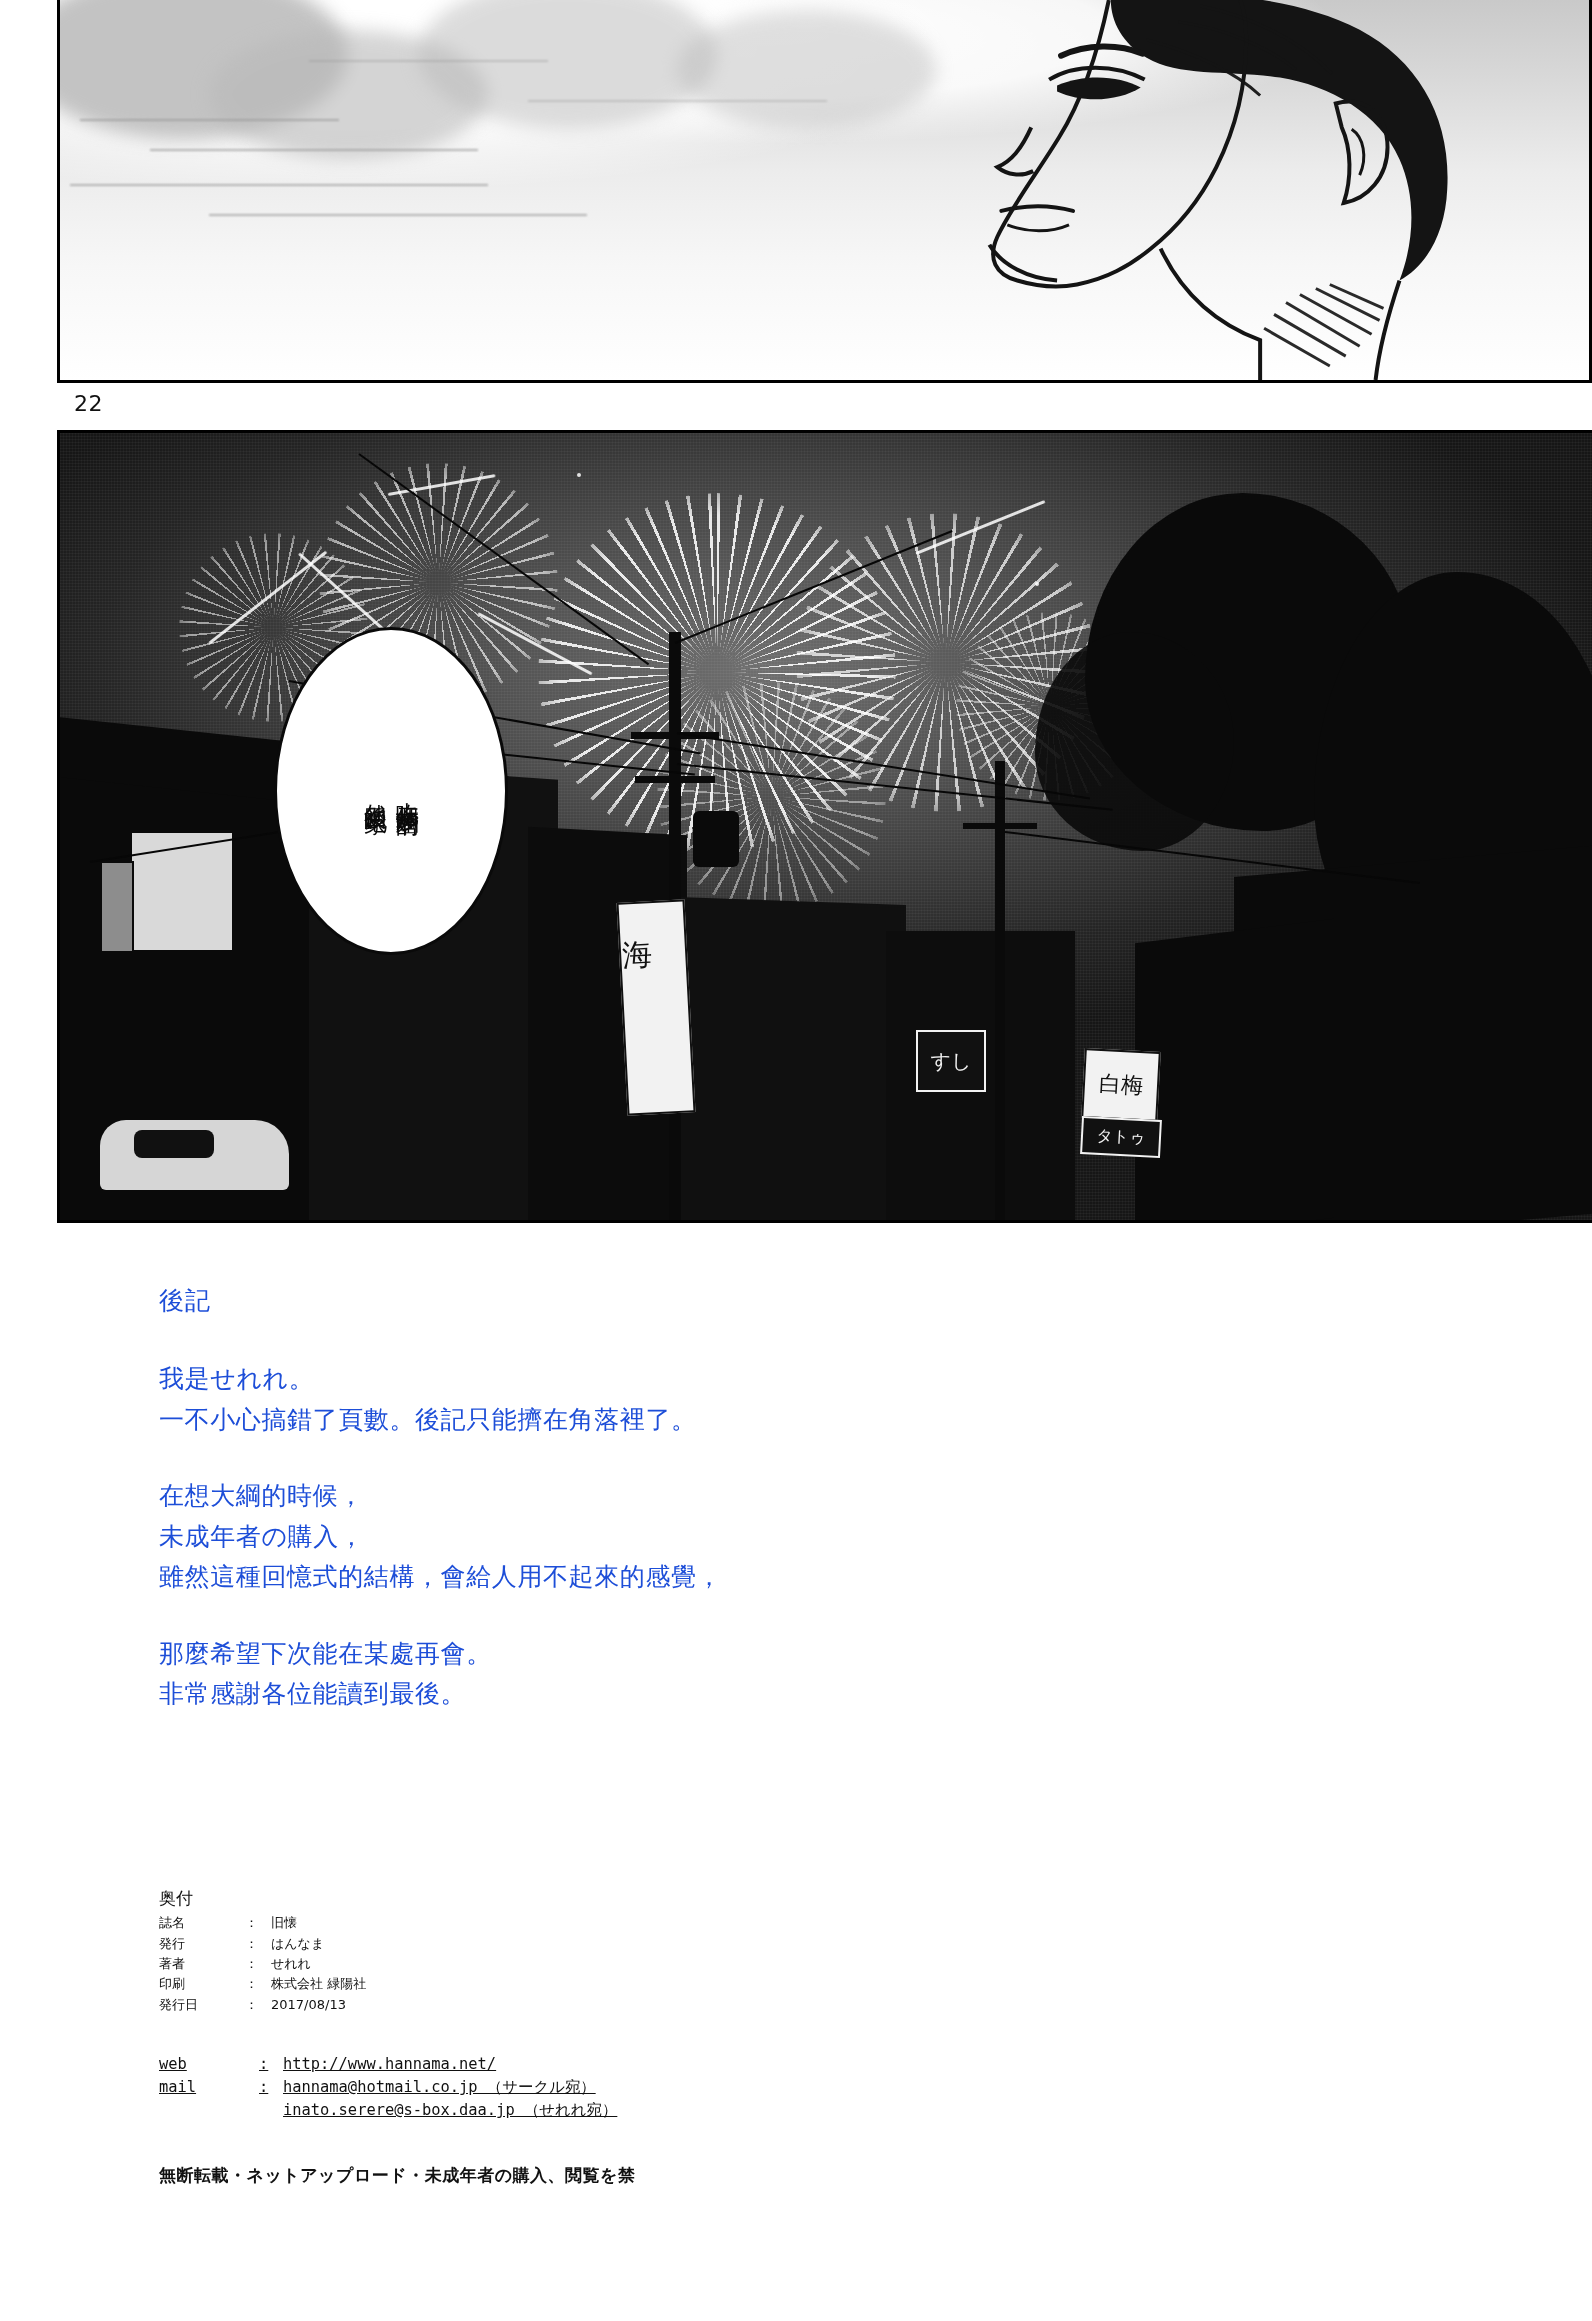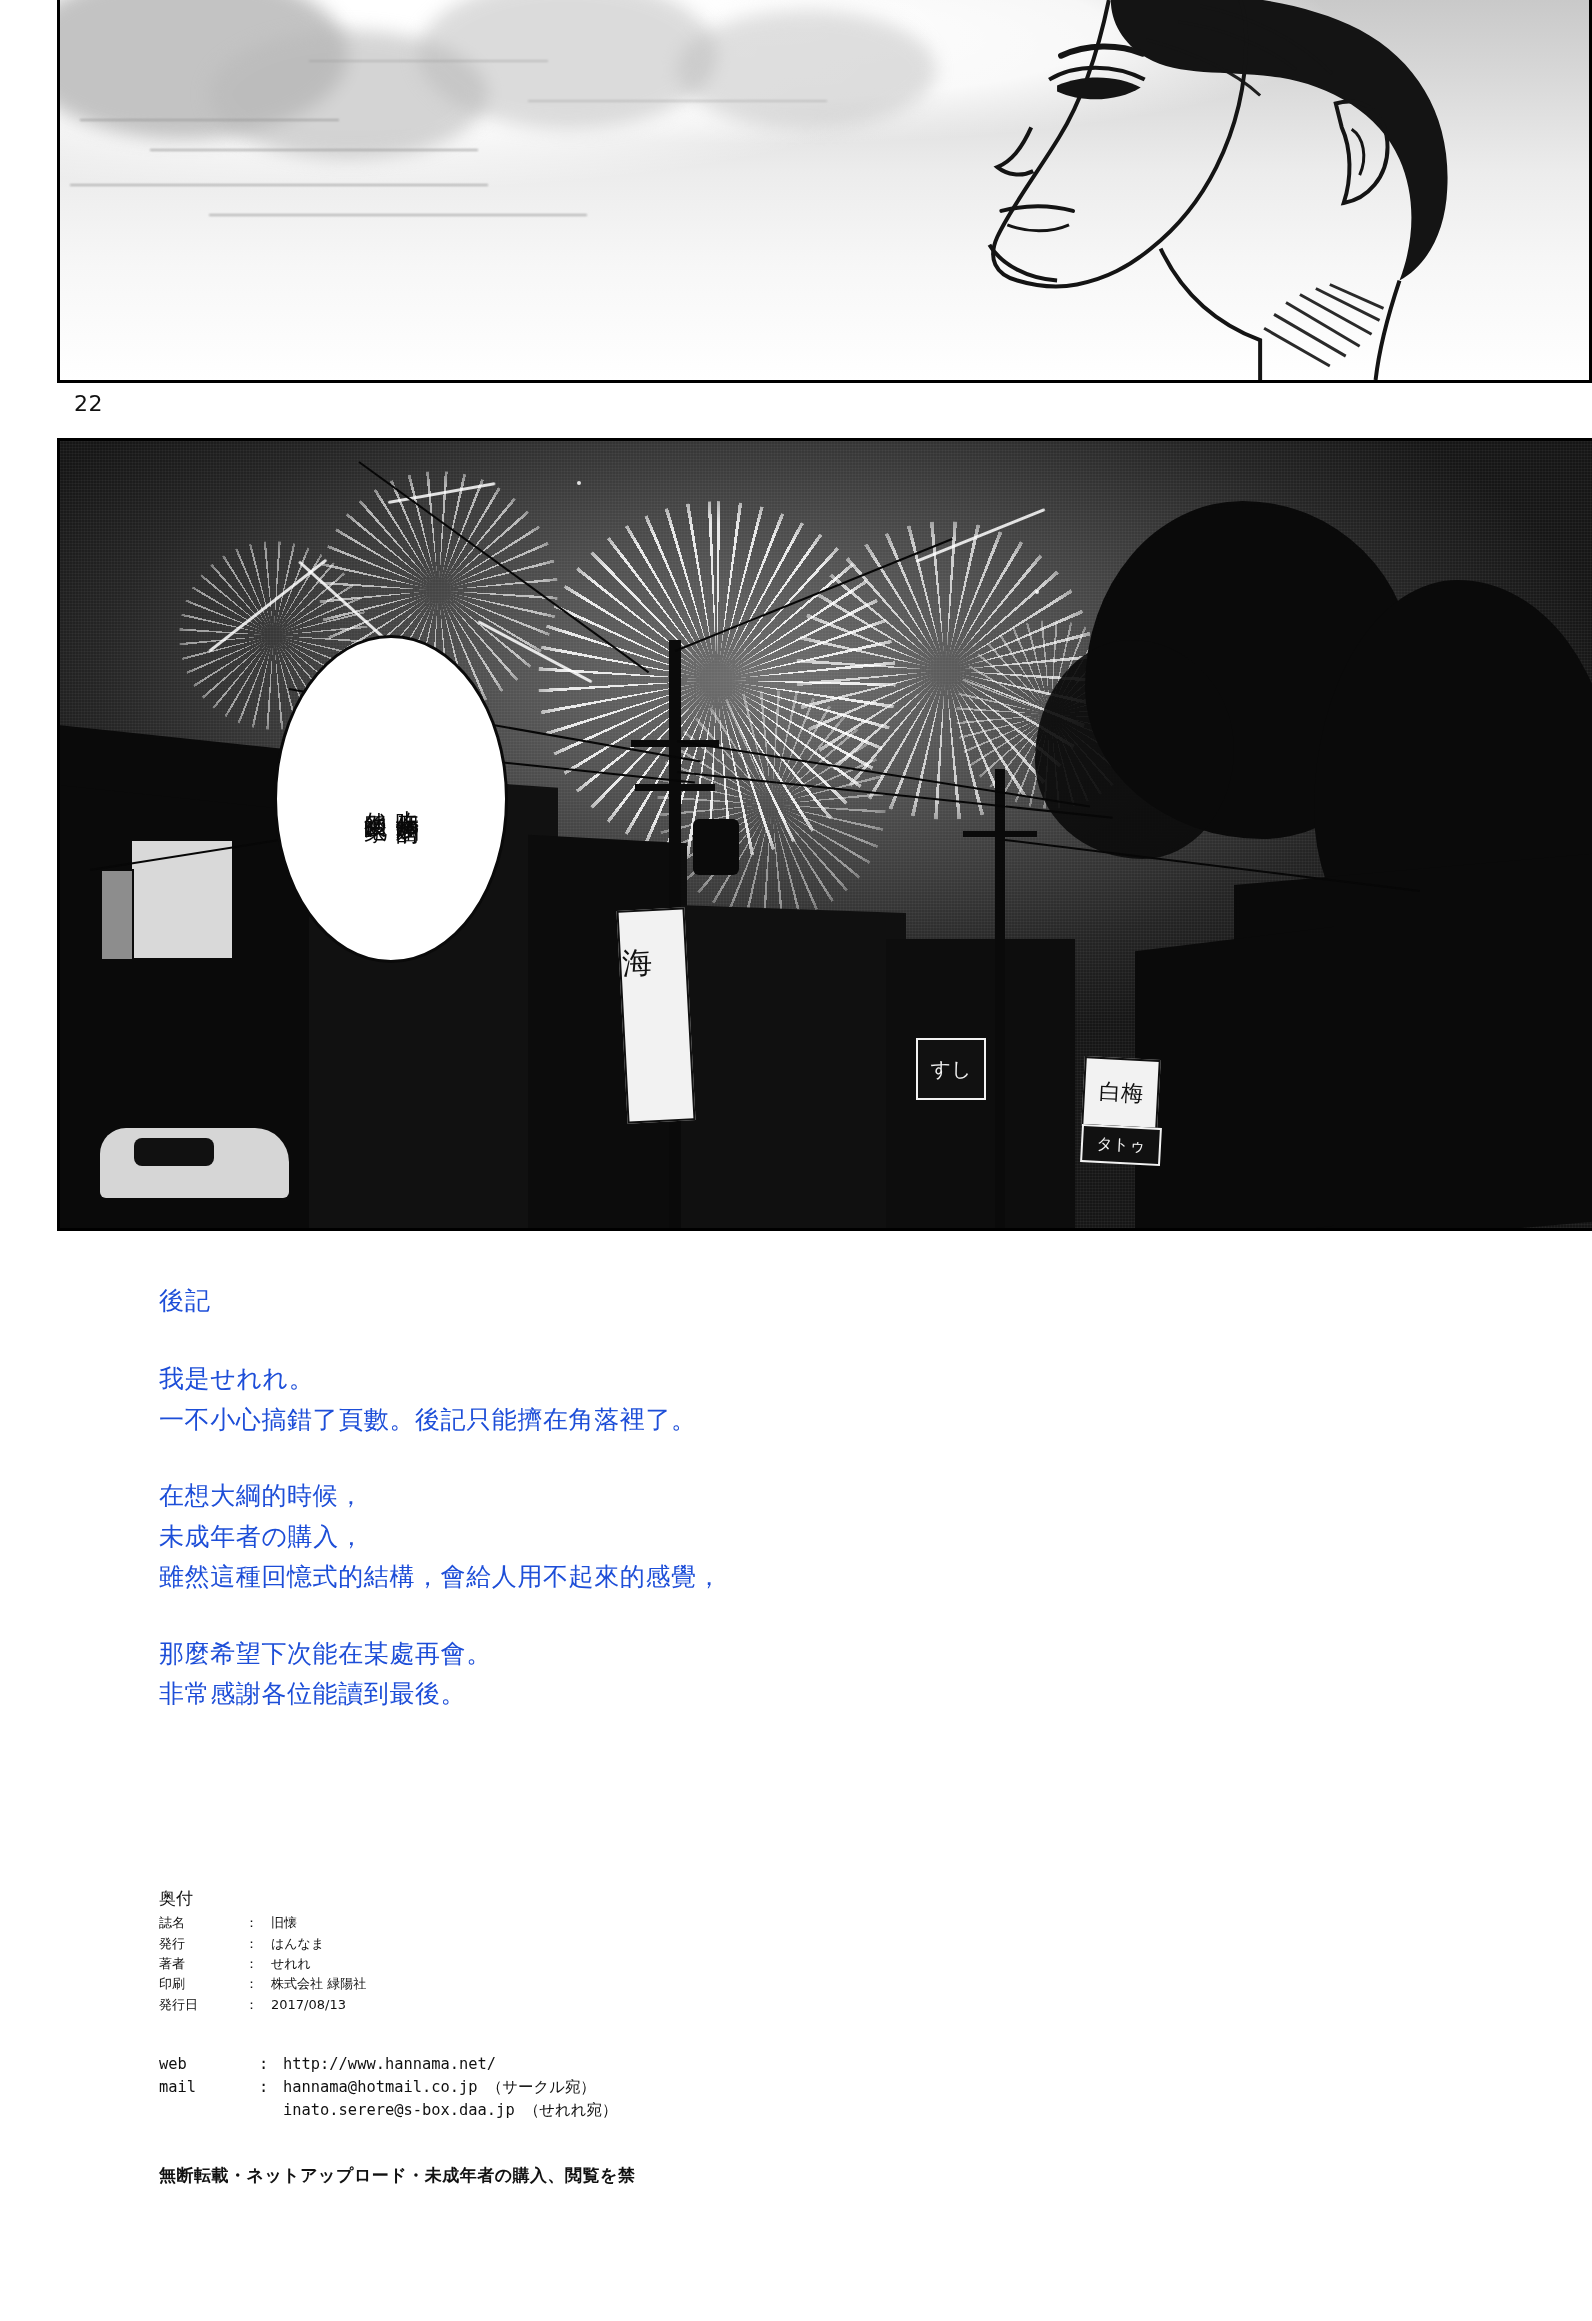--- a/index.html
+++ b/index.html
@@ -87,21 +87,20 @@
     position: absolute;
     left: 57px;
     top: 430px;
     width: 1535px;
     height: 793px;
     border: 3px solid #000;
     border-right: none;
     box-sizing: border-box;
     overflow: hidden;
     background: #0b0b0b;
-    margin-top: 8px;
   }
   .night-sky {
     position: absolute;
     inset: 0;
     background:
       radial-gradient(ellipse 55% 48% at 46% 30%, #6f6f6f 0%, #545454 30%, #3a3a3a 58%, #242424 80%, #161616 100%),
       linear-gradient(180deg, #2a2a2a 0%, #3b3b3b 30%, #2e2e2e 62%, #141414 100%);
   }
   .sky-grain {
     position: absolute;
@@ -254,21 +253,21 @@
 
   .contact {
     position: absolute;
     left: 159px;
     top: 2053px;
     font-family: "DejaVu Sans Mono", monospace;
     font-size: 15.4px;
     line-height: 1.5;
     color: #111;
   }
-  table.contact-table { border-collapse: collapse; }
+  table.contact-table { border-collapse: collapse; text-decoration: underline; }
   table.contact-table td { padding: 0; vertical-align: top; white-space: nowrap; font-size: 15.4px; }
   td.ct-label { width: 100px; }
   td.ct-colon { width: 24px; }
 
   .notice {
     position: absolute;
     left: 159px;
     top: 2164px;
     font-family: "DejaVu Sans", sans-serif;
     font-size: 17px;

